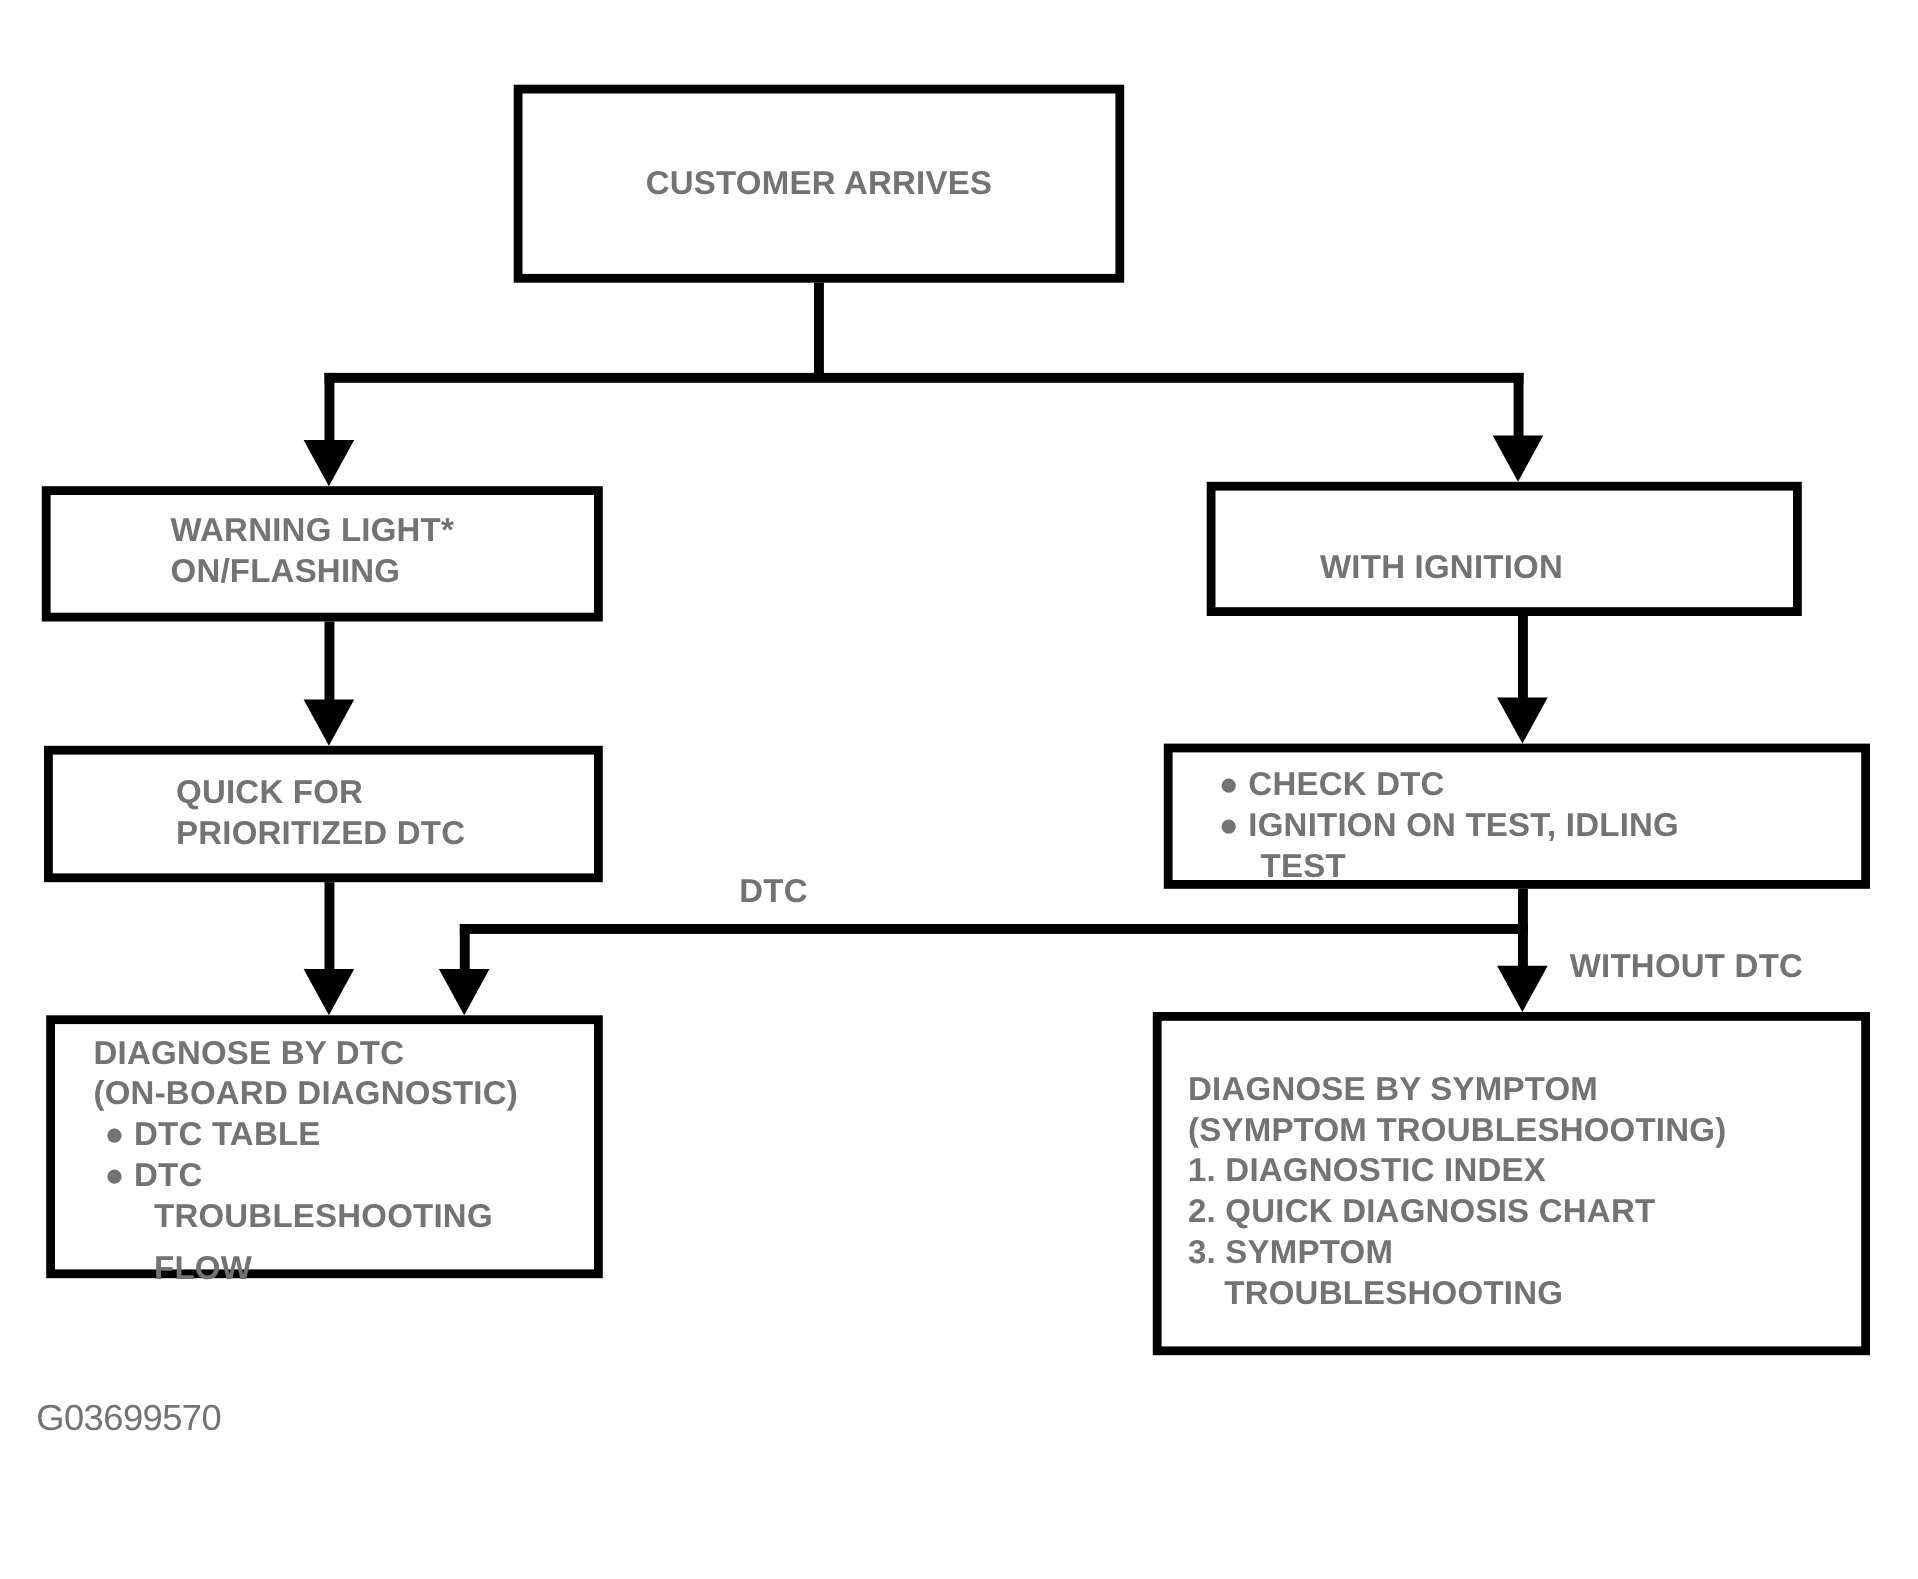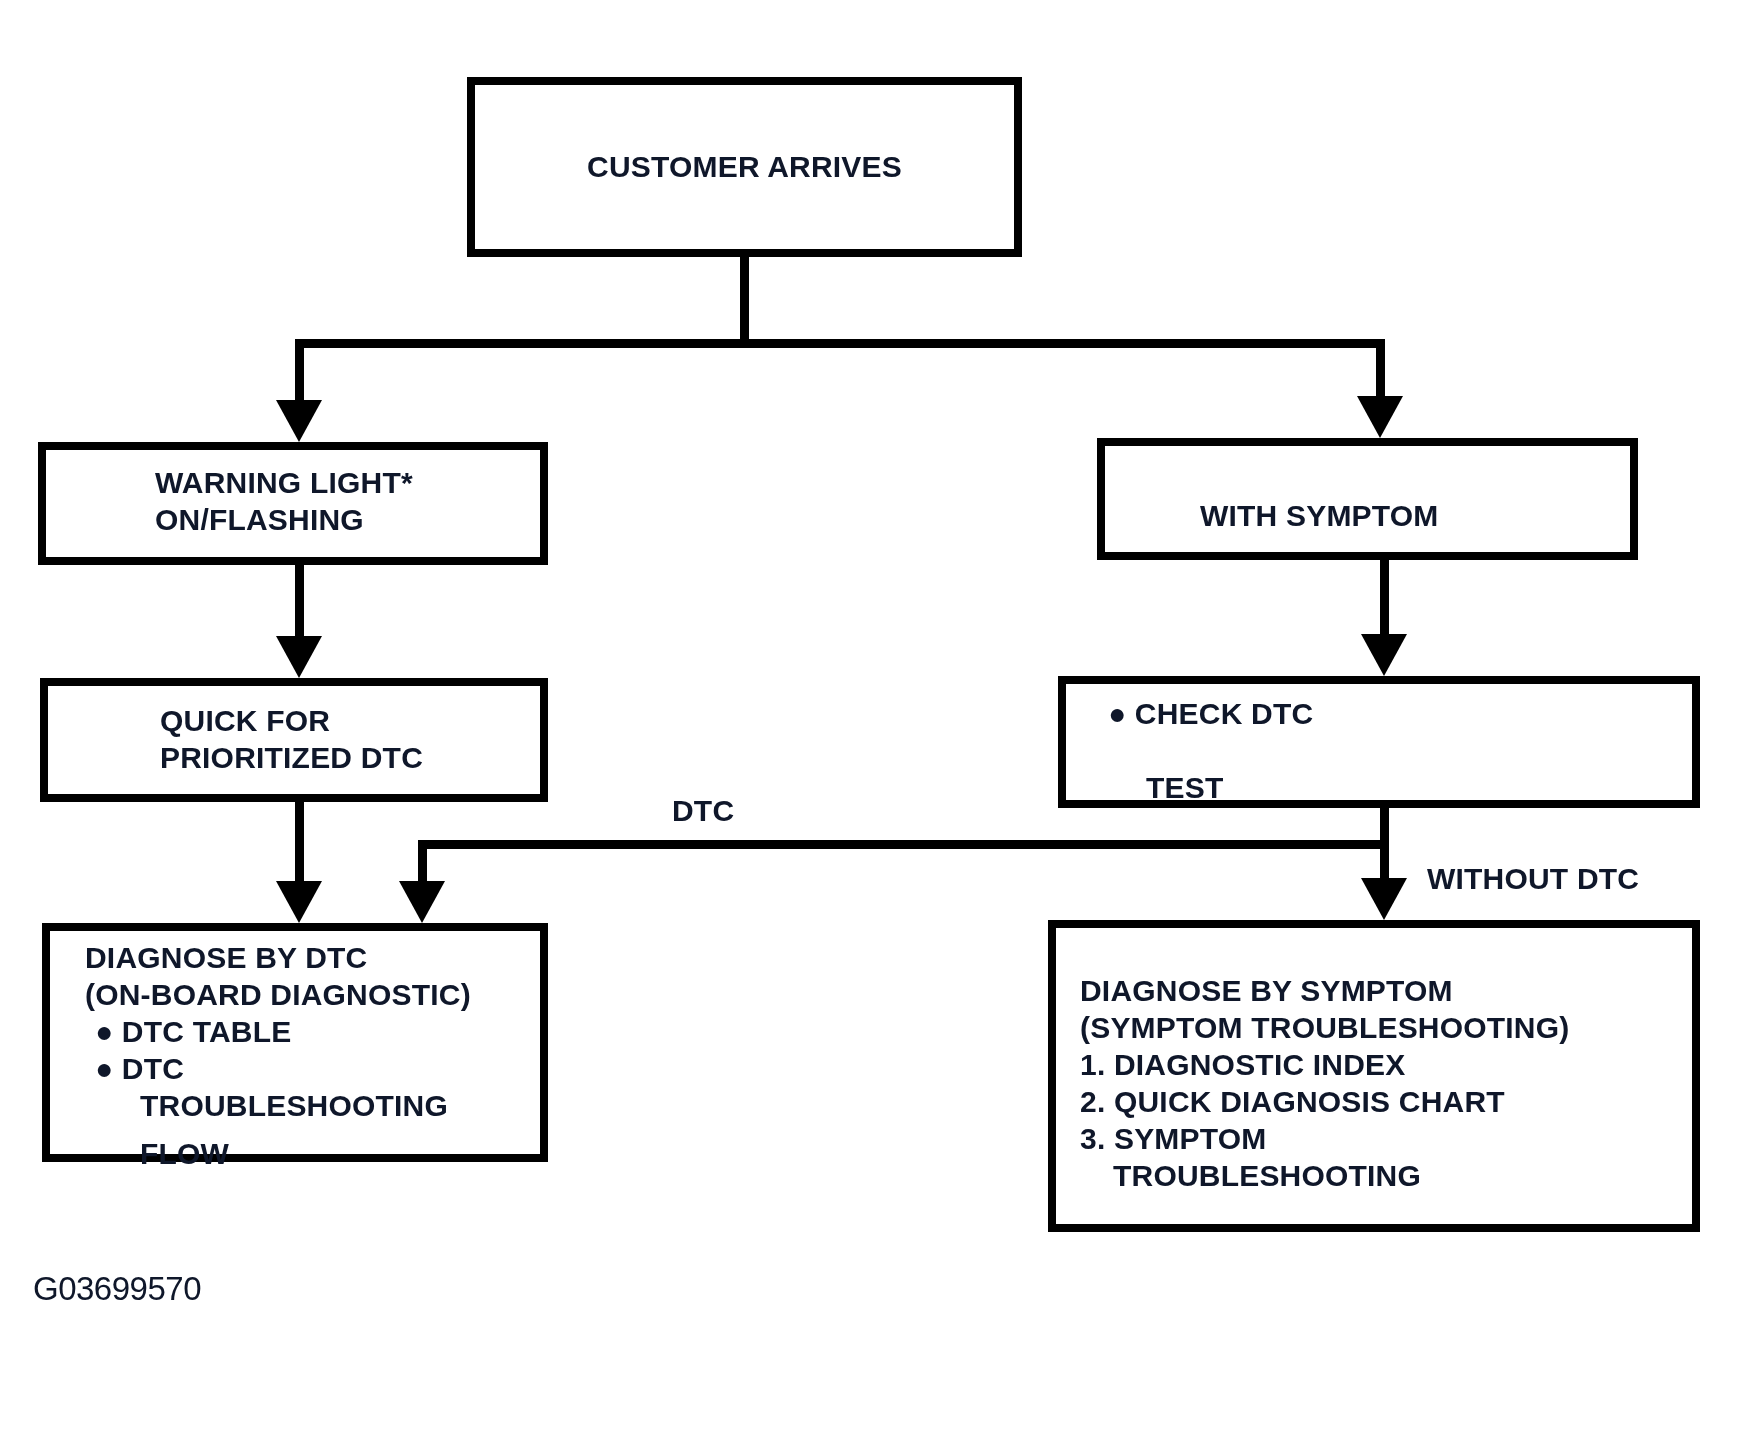--- a/index.html
+++ b/index.html
@@ -1,18 +1,18 @@
 <!DOCTYPE html>
 <html><head>
 <meta charset="utf-8">
 <style>
   html,body{margin:0;padding:0;background:#ffffff;}
   #canvas{
     position:relative;width:1744px;height:1435px;background:#ffffff;overflow:hidden;
-    font-family:"Liberation Sans",sans-serif;color:#0f172a;
+    font-family:"Liberation Sans",sans-serif;color:#737373;
   }
   .node{
     position:absolute;border:8px solid #000;background:#fff;box-sizing:border-box;
   }
   .node-label{
     font-weight:bold;font-size:30px;line-height:38px;letter-spacing:0.2px;white-space:nowrap;
   }
   .ln{position:absolute;white-space:nowrap;font-weight:bold;font-size:30px;line-height:38px;letter-spacing:0.2px;}
   .flex-center{display:flex;align-items:center;justify-content:center;}
   .v,.h{position:absolute;background:#000;}
@@ -48,30 +48,31 @@
   <div class="node flex-center" style="left:467px;top:77px;width:555px;height:180px;">
     <span class="node-label">CUSTOMER ARRIVES</span>
   </div>
 
   <div class="node" style="left:38px;top:442px;width:510px;height:123px;text-align:center;">
     <div class="ln" style="left:109px;top:14px;">WARNING LIGHT*</div>
     <div class="ln" style="left:109px;top:51px;">ON/FLASHING</div>
   </div>
 
   <div class="node" style="left:1097px;top:438px;width:541px;height:122px;">
-    <div class="ln" style="left:95px;top:51px;">WITH SYMPTOM</div>
+    <div class="ln" style="left:95px;top:51px;">WITH IGNITION</div>
   </div>
 
   <div class="node" style="left:40px;top:678px;width:508px;height:124px;">
     <div class="ln" style="left:112px;top:16px;">QUICK FOR</div>
     <div class="ln" style="left:112px;top:53px;">PRIORITIZED DTC</div>
   </div>
 
   <div class="node" style="left:1058px;top:676px;width:642px;height:132px;">
     <div class="ln" style="left:42px;top:11px;">● CHECK DTC</div>
+    <div class="ln" style="left:42px;top:48px;">● IGNITION ON TEST, IDLING</div>
     <div class="ln" style="left:80px;top:85px;">TEST</div>
   </div>
 
   <div class="node" style="left:42px;top:923px;width:506px;height:239px;">
     <div class="ln" style="left:35px;top:8px;">DIAGNOSE BY DTC</div>
     <div class="ln" style="left:35px;top:45px;">(ON-BOARD DIAGNOSTIC)</div>
     <div class="ln" style="left:45px;top:82px;">● DTC TABLE</div>
     <div class="ln" style="left:45px;top:119px;">● DTC</div>
     <div class="ln" style="left:90px;top:156px;">TROUBLESHOOTING</div>
     <div class="ln" style="left:90px;top:204px;">FLOW</div>

